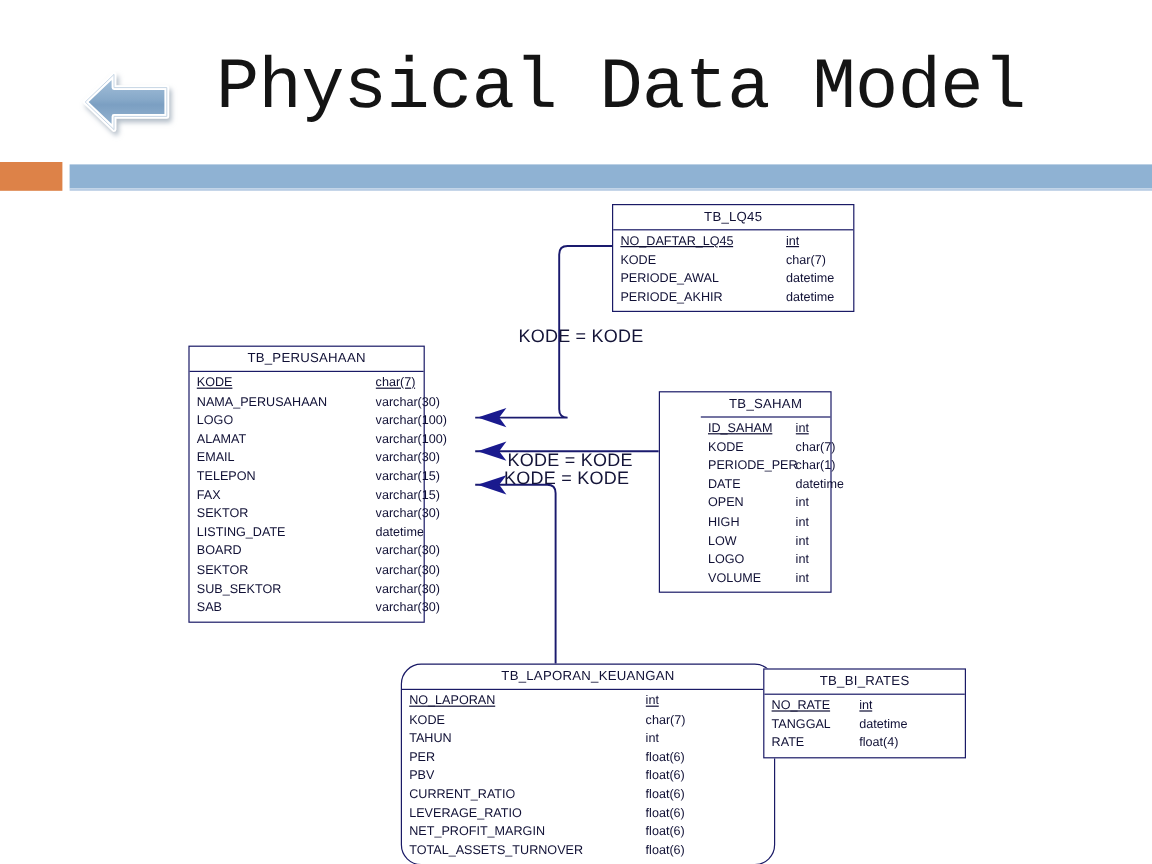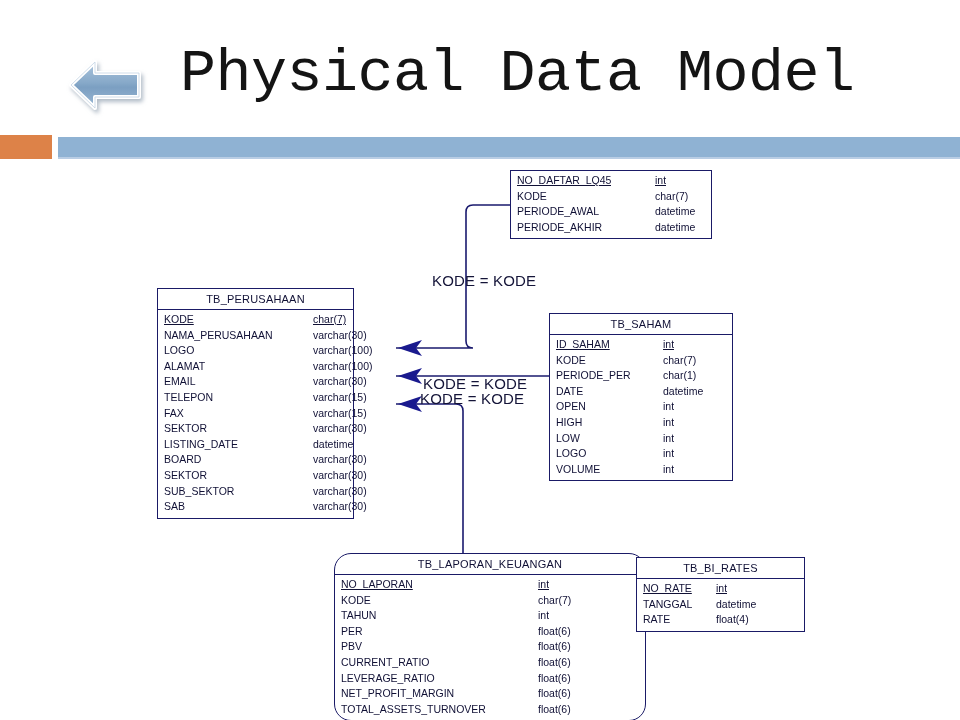--- a/index.html
+++ b/index.html
@@ -119,21 +119,21 @@
     text-decoration: underline;
   }
 
   
   #entity-tb-lq45        { left: 510px; top: 170px;  width: 202px; }
   #entity-tb-lq45 .field-type      { left: 144px; }
 
   #entity-tb-perusahaan  { left: 157px; top: 288px;  width: 197px; }
   #entity-tb-perusahaan .field-type { left: 155px; }
 
-  #entity-tb-saham       { left: 549px; top: 313px;  width: 184px; }
+  #entity-tb-saham       { left: 549px; top: 326px;  width: 144px; padding-left: 34px; }
   #entity-tb-saham .field-type      { left: 113px; }
 
   #entity-tb-laporan     { left: 334px; top: 553px;  width: 312px; border-radius: 17px; }
   #entity-tb-laporan .field-type    { left: 203px; }
 
   #entity-tb-bi-rates    { left: 636px; top: 557px;  width: 169px; }
   #entity-tb-bi-rates .field-type   { left: 79px; }
 
   
   .rel-label {
@@ -193,20 +193,21 @@
       <path d="M 398,376 L 422,368 L 416,376 L 422,384 Z"></path>
       <path d="M 398,404 L 422,396 L 416,404 L 422,412 Z"></path>
     </g>
   </svg>
 
   <div class="rel-label" id="rel-label-lq45">KODE = KODE</div>
   <div class="rel-label" id="rel-label-saham">KODE = KODE</div>
   <div class="rel-label" id="rel-label-laporan">KODE = KODE</div>
 
   <div class="entity" id="entity-tb-lq45">
+    <div class="entity-title">TB_LQ45</div>
     <div class="entity-fields">
         <div class="field-row pk">
           <span class="field-name">NO_DAFTAR_LQ45</span>
           <span class="field-type">int</span>
         </div>
         <div class="field-row">
           <span class="field-name">KODE</span>
           <span class="field-type">char(7)</span>
         </div>
         <div class="field-row">

